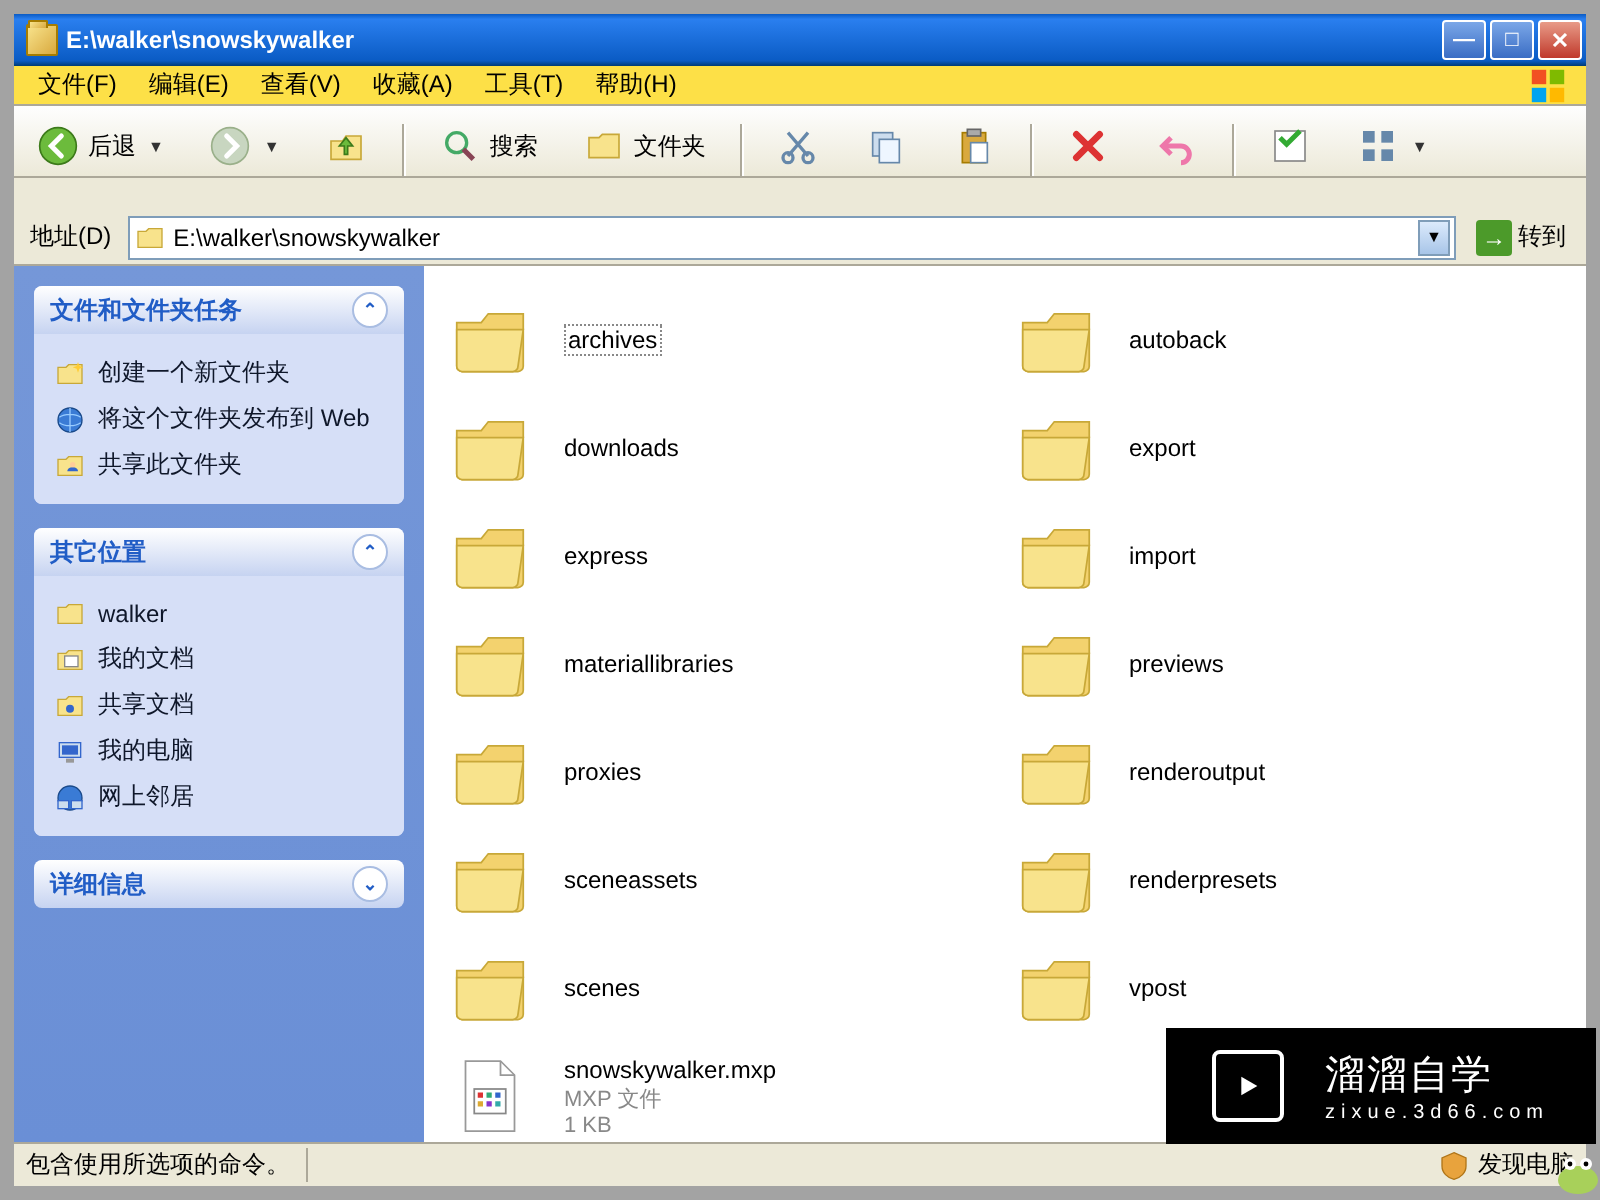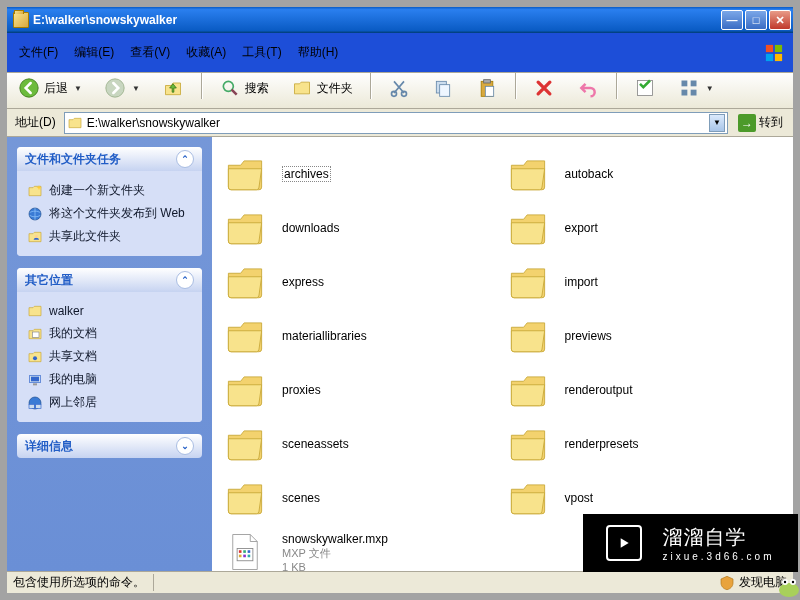--- a/index.html
+++ b/index.html
@@ -6,33 +6,33 @@
 body { background: #ece9d8; overflow: hidden; width: 800px; height: 600px; }
 
 .window { width: 800px; height: 600px; display: flex; flex-direction: column; border: 7px solid #a3a3a3; }
 .titlebar { height: 26px; background: linear-gradient(to bottom, #0a5bc4 0%, #2a7fef 10%, #0a5bc4 90%, #003c74 100%); display: flex; align-items: center; padding: 0 2px 0 6px; color: #fff; font-size: 12px; font-weight: bold; }
 .titlebar .ticon { width: 16px; height: 16px; margin-right: 4px; background: linear-gradient(135deg,#f8e38c,#d9a93e); border:1px solid #a67c00; border-radius:1px; position:relative; }
 .titlebar .ticon::before { content:""; position:absolute; top:-3px; left:0; width:8px; height:3px; background:linear-gradient(135deg,#f8e38c,#d9a93e); border:1px solid #a67c00; border-bottom:none; border-radius:1px 1px 0 0;}
 .titlebar .spacer { flex: 1; }
 .wbtn { width: 22px; height: 20px; margin-left: 2px; border: 1px solid #fff; background: linear-gradient(#7ba7e8,#3a6dc4); color:#fff; font-size:11px; display:flex; align-items:center; justify-content:center; cursor:pointer; border-radius:2px;}
 .wbtn.close { background: linear-gradient(#e89b88,#c0392b); }
 
-.menubar { height: 40px; background: #1d4ed8; border-bottom: 1px solid #aca899; display:flex; align-items:center; font-size:12px; padding-left:4px; }
+.menubar { height: 20px; background: #fde047; border-bottom: 1px solid #aca899; display:flex; align-items:center; font-size:12px; padding-left:4px; }
 .menubar .mi { padding: 3px 8px; cursor:pointer; }
 .menubar .flag { margin-left:auto; width:38px; height:22px; display:flex; align-items:center; justify-content:center;}
 .menubar .flag svg{width:18px;height:18px;}
 
-.toolbar { height: 36px; background: linear-gradient(#fefefe,#ece9d8); border-bottom:1px solid #aca899; display:flex; align-items:flex-start; padding:0 4px; gap:8px;}
+.toolbar { height: 36px; background: linear-gradient(#fefefe,#ece9d8); border-bottom:1px solid #aca899; display:flex; align-items:flex-end; padding:0 4px; gap:8px;}
 .tb-btn { height:30px; display:flex; align-items:center; padding:0 6px; border:1px solid transparent; border-radius:3px; cursor:pointer; font-size:12px; gap:4px;}
 .tb-sep { width:1px; height:26px; background:#aca899; margin:0 2px; box-shadow:1px 0 #fff;}
 .tb-ico { width:22px; height:22px; display:flex; align-items:center; justify-content:center;}
 .tb-ico svg { width:20px; height:20px; }
 .drop-arr { font-size:8px; color:#333; margin-left:2px;}
 
-.addressbar { height:28px; background:#ece9d8; border-bottom:1px solid #aca899; display:flex; align-items:center; padding:0 4px; font-size:12px; gap:4px;}
+.addressbar { height:28px; background:#ece9d8; border-bottom:1px solid #aca899; display:flex; align-items:center; padding:0 4px; font-size:12px; gap:4px;margin-top:16px;}
 .addressbar .lbl { padding:0 4px;}
 .combo { flex:1; height:22px; border:1px solid #7f9db9; background:#fff; display:flex; align-items:center; padding:0 2px;}
 .combo .ficon { width:16px;height:16px; margin-right:4px;}
 .combo .dd { width:16px; height:18px; background:linear-gradient(#dbeafc,#a8c5e8); border:1px solid #7f9db9; display:flex;align-items:center;justify-content:center; font-size:8px; margin-left:auto; cursor:pointer;}
 .go-btn { height:22px; padding:0 6px; display:flex;align-items:center; gap:3px; cursor:pointer;}
 .go-ico { width:18px;height:18px; background:#4c9a2a; border-radius:2px; display:flex;align-items:center;justify-content:center; color:#fff; font-weight:bold;}
 
 .body { flex:1; display:flex; background:#fff; overflow:hidden;}
 .sidebar { width:205px; background:linear-gradient(#7597d8,#6a8fd6); padding:10px; overflow:auto; font-size:12px;}
 .panel { background:#d6dff7; border-radius:4px; margin-bottom:12px; overflow:hidden;}

